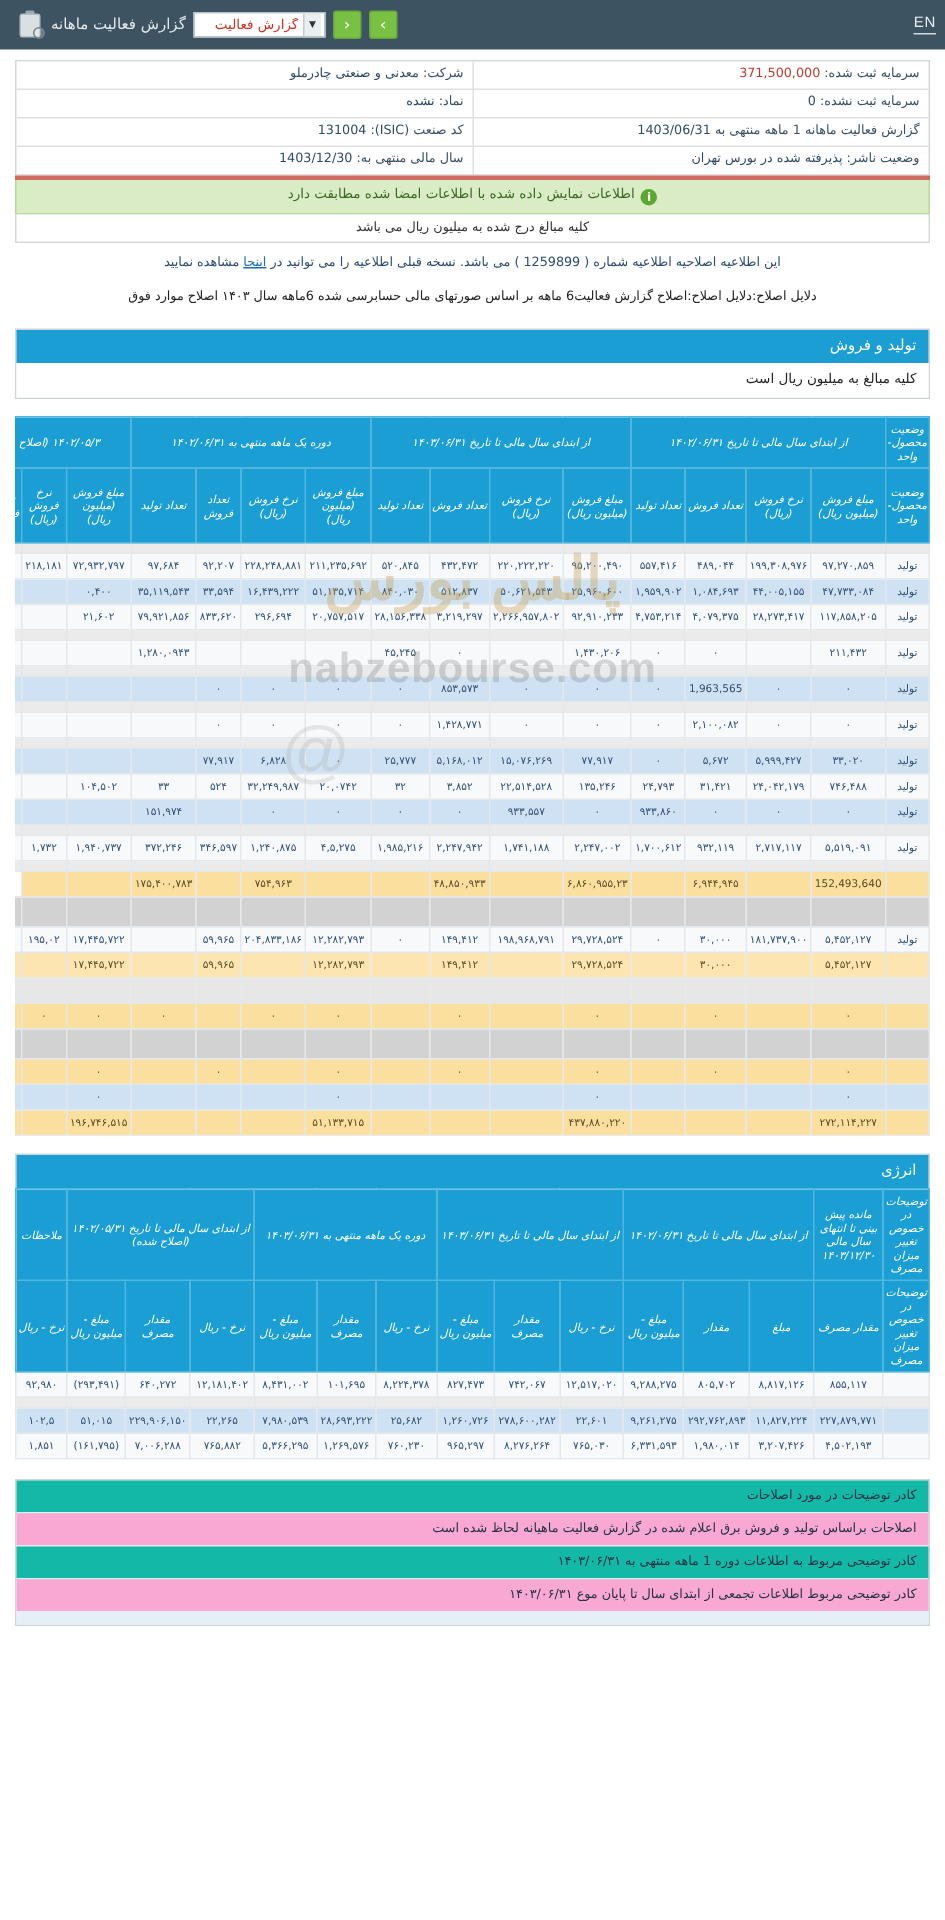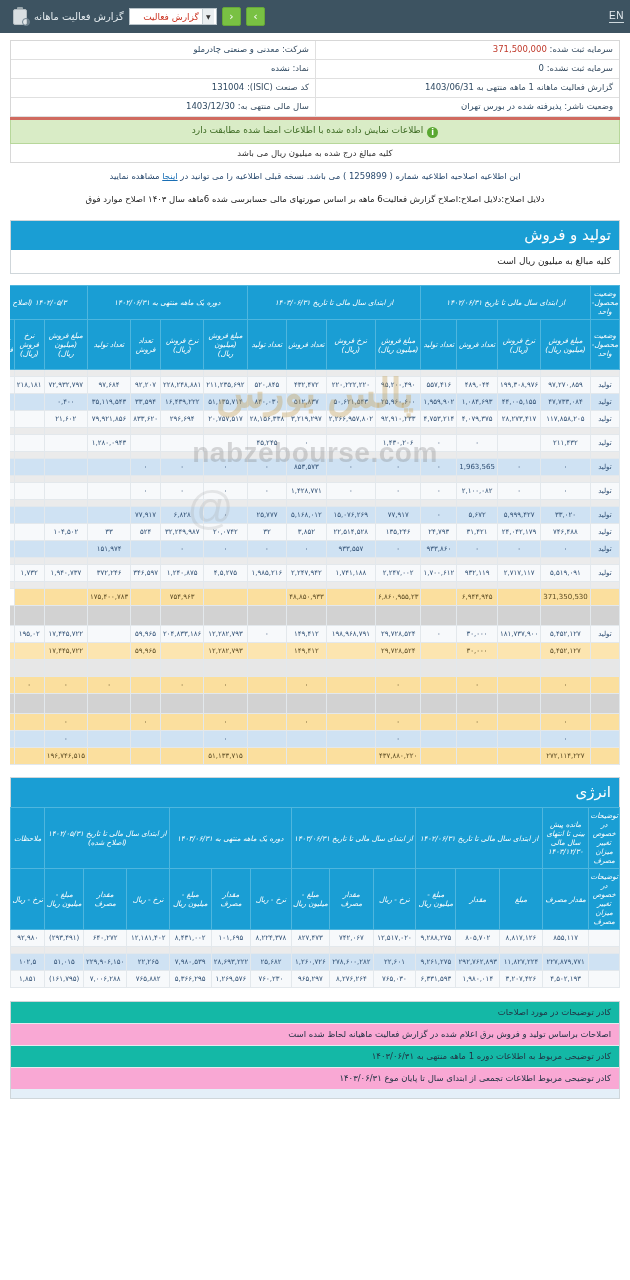--- a/index.html
+++ b/index.html
@@ -187,21 +187,21 @@
 
   
   .sec {
     margin-top: 14px;
     border: 1px solid #cfd6da;
     background: #fff;
   }
   .sec-title {
     background: #1a9ed4;
     color: #fff;
-    font-size: 15px;
+    font-size: 10px;
     padding: 5px 8px 6px 8px;
     text-align: right;
   }
   .sec-sub {
     font-size: 9px;
     color: #222;
     padding: 6px 8px 7px 8px;
     text-align: right;
     background: #fff;
   }
@@ -754,21 +754,21 @@
             <td></td>
             <td></td>
             <td></td>
             <td></td>
             <td></td>
             <td></td>
             <td></td>
           </tr>
           <tr class="r-sum">
             <td></td>
-            <td>371,350,530</td>
+            <td>152,493,640</td>
             <td></td>
             <td>۶,۹۴۴,۹۴۵</td>
             <td></td>
             <td>۶,۸۶۰,۹۵۵,۲۳</td>
             <td></td>
             <td>۴۸,۸۵۰,۹۳۳</td>
             <td></td>
             <td></td>
             <td>۷۵۴,۹۶۳</td>
             <td></td>

